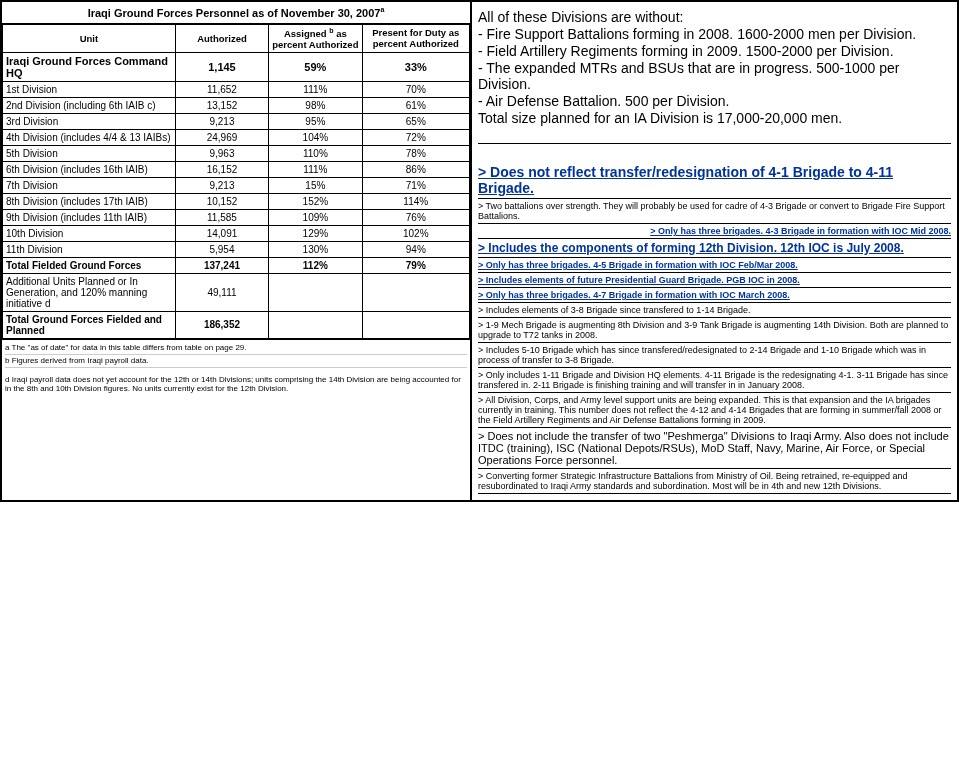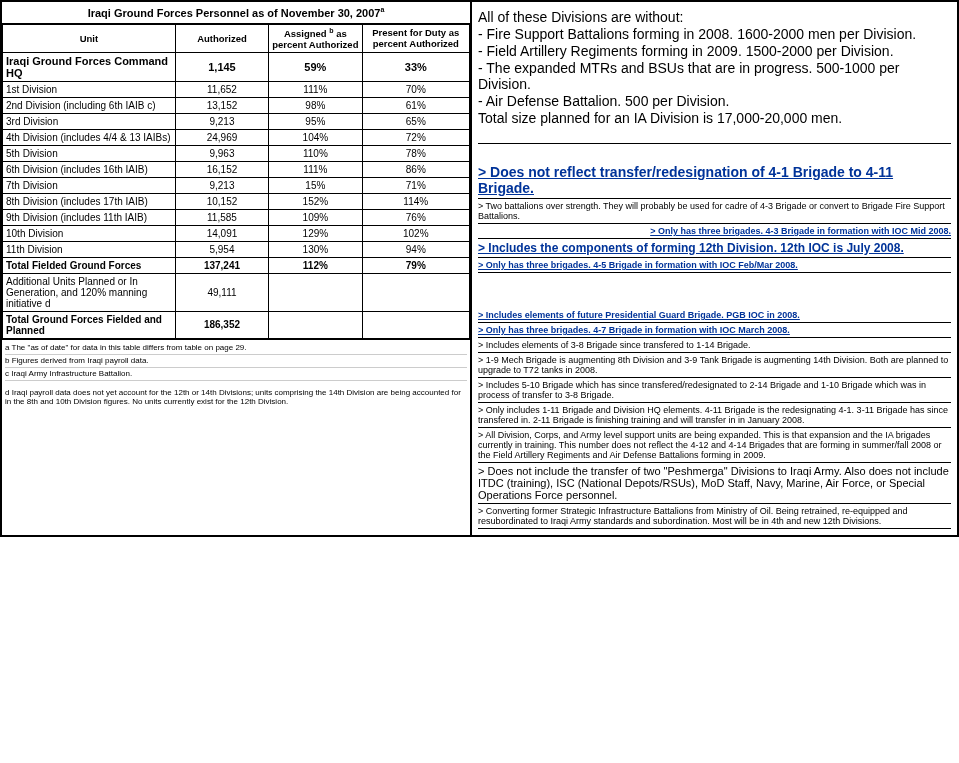--- a/index.html
+++ b/index.html
@@ -135,41 +135,40 @@
   <td class="col-auth"><strong>186,352</strong></td>
   <td class="col-assign"></td>
   <td class="col-present"></td>
 </tr>
         </tbody>
     </table>
 
     <div class="footnote-area">
     <p style="margin-bottom: 2px; border-top: none; padding-top: 1px;">a The "as of date" for data in this table differs from table on page 29.</p>
         <p style="margin-bottom: 2px; border-top: 1px solid rgb(204, 204, 204); padding-top: 1px;">b Figures derived from Iraqi payroll data.</p>
-        <p style="margin-bottom: 2px; border-top: 1px solid rgb(204, 204, 204); padding-top: 1px;">c Iraqi Army Infrastructure Battalion.</p>
         <p style="margin-bottom: 2px; border-top: 1px solid rgb(204, 204, 204); padding-top: 7px;">d Iraqi payroll data does not yet account for the 12th or 14th Divisions; units comprising the 14th Division are being accounted for in the 8th and 10th Division figures.  No units currently exist for the 12th Division.</p>
       </div>
   </div>
 
   <div class="right">
     <div class="right-rows">
     <div style="border-bottom: 1px solid rgb(0, 0, 0); padding-bottom: 16px; margin-bottom: 18px; font-size: 14px;">
           <p style="margin: 1px 0px;">All of these Divisions are without:</p>
           <p style="margin: 1px 0px;">- Fire Support Battalions forming in 2008.  1600-2000 men per Division.</p>
           <p style="margin: 1px 0px;">- Field Artillery Regiments forming in 2009.  1500-2000 per Division.</p>
           <p style="margin: 1px 0px;">- The expanded MTRs and BSUs that are in progress.  500-1000 per Division.</p>
           <p style="margin: 1px 0px;">- Air Defense Battalion.  500 per Division.</p>
           <p style="margin: 1px 0px;">Total size planned for an IA Division is 17,000-20,000 men.</p>
         </div>
         <div style="border-bottom: 1px solid rgb(0, 0, 0); padding: 2px 0px; font-size: 14px; color: rgb(0, 51, 153); font-weight: bold; text-decoration: underline;">&gt;  Does not reflect transfer/redesignation of 4-1 Brigade to 4-11 Brigade.</div>
         <div style="border-bottom: 1px solid rgb(0, 0, 0); padding: 2px 0px; font-size: 9px;">&gt;  Two battalions over strength.  They will probably be used for cadre of 4-3 Brigade or convert to Brigade Fire Support Battalions.</div>
         <div style="border-bottom: 1px solid rgb(0, 0, 0); padding: 2px 0px; font-size: 9px; color: rgb(0, 51, 153); font-weight: bold; text-decoration: underline; text-align: right;">&gt;  Only has three brigades.  4-3 Brigade in formation with IOC Mid 2008.</div>
         <div style="border-bottom: 1px solid rgb(0, 0, 0); padding: 2px 0px; font-size: 12px; color: rgb(0, 51, 153); font-weight: bold; text-decoration: underline;">&gt;  Includes the components of forming 12th Division.  12th IOC is July 2008.</div>
         <div style="border-bottom: 1px solid rgb(0, 0, 0); padding: 2px 0px; font-size: 9px; color: rgb(0, 51, 153); font-weight: bold; text-decoration: underline;">&gt;  Only has three brigades.  4-5 Brigade in formation with IOC Feb/Mar 2008.</div>
-        <div style="border-bottom: 1px solid rgb(0, 0, 0); padding: 2px 0px; font-size: 9px; color: rgb(0, 51, 153); font-weight: bold; text-decoration: underline; margin-top: 35px;">&gt;  Includes elements of future Presidential Guard Brigade.  PGB IOC in 2008.</div>
+        <div style="border-bottom: 1px solid rgb(0, 0, 0); padding: 2px 0px; font-size: 9px; color: rgb(0, 51, 153); font-weight: bold; text-decoration: underline;">&gt;  Includes elements of future Presidential Guard Brigade.  PGB IOC in 2008.</div>
         <div style="border-bottom: 1px solid rgb(0, 0, 0); padding: 2px 0px; font-size: 9px; color: rgb(0, 51, 153); font-weight: bold; text-decoration: underline;">&gt;  Only has three brigades.  4-7 Brigade in formation with IOC March 2008.</div>
         <div style="border-bottom: 1px solid rgb(0, 0, 0); padding: 2px 0px; font-size: 9px;">&gt;  Includes elements of 3-8 Brigade since transfered to 1-14 Brigade.</div>
         <div style="border-bottom: 1px solid rgb(0, 0, 0); padding: 2px 0px; font-size: 9px;">&gt;  1-9 Mech Brigade is augmenting 8th Division and 3-9 Tank Brigade is augmenting 14th Division.  Both are planned to upgrade to T72 tanks in 2008.</div>
         <div style="border-bottom: 1px solid rgb(0, 0, 0); padding: 2px 0px; font-size: 9px;">&gt;  Includes 5-10 Brigade which has since transfered/redesignated to 2-14 Brigade and 1-10 Brigade which was in process of transfer to 3-8 Brigade.</div>
         <div style="border-bottom: 1px solid rgb(0, 0, 0); padding: 2px 0px; font-size: 9px;">&gt;  Only includes 1-11 Brigade and Division HQ elements.  4-11 Brigade is the redesignating 4-1.  3-11 Brigade has since transfered in.  2-11 Brigade is finishing training and will transfer in in January 2008.</div>
         <div style="border-bottom: 1px solid rgb(0, 0, 0); padding: 2px 0px; font-size: 9px;">&gt;  All Division, Corps, and Army level support units are being expanded.  This is that expansion and the IA brigades currently in training.  This number does not reflect the 4-12 and 4-14 Brigades that are forming in summer/fall 2008 or the Field Artillery Regiments and Air Defense Battalions forming in 2009.</div>
         <div style="border-bottom: 1px solid rgb(0, 0, 0); padding: 2px 0px; font-size: 11px;">&gt;  Does not include the transfer of two "Peshmerga" Divisions to Iraqi Army.  Also does not include ITDC (training), ISC (National Depots/RSUs), MoD Staff, Navy, Marine, Air Force, or Special Operations Force personnel.</div>
         <div style="border-bottom: 1px solid rgb(0, 0, 0); padding: 2px 0px; font-size: 9px;">&gt;  Converting former Strategic Infrastructure Battalions from Ministry of Oil. Being retrained, re-equipped and resubordinated to Iraqi Army standards and subordination.  Most will be in 4th and new 12th Divisions.</div>
       </div>
   </div>

